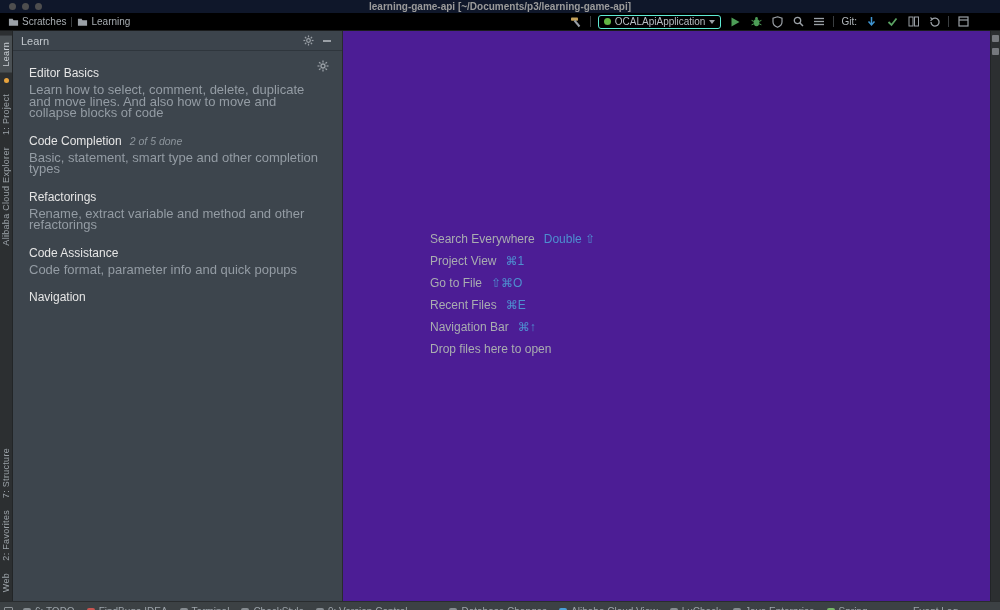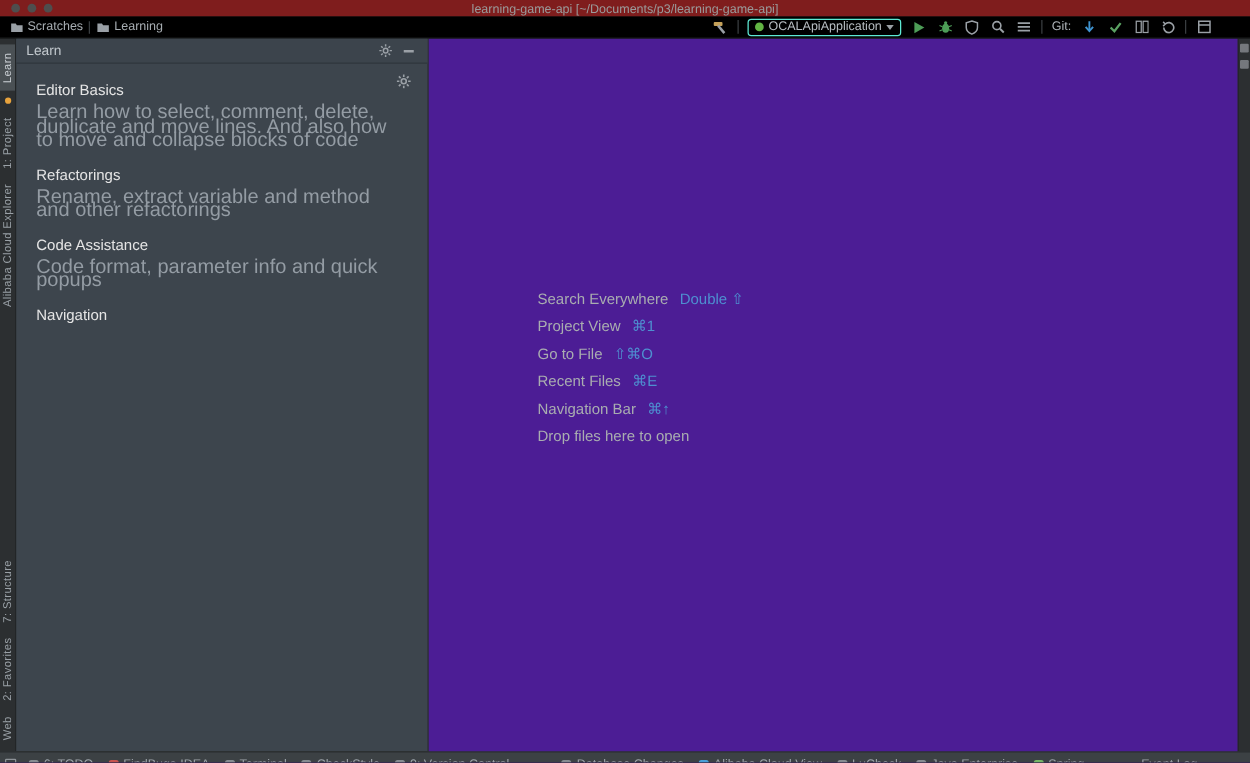--- a/index.html
+++ b/index.html
@@ -2,21 +2,21 @@
 <html><head>
 <meta charset="utf-8">
 <style>
   * { margin:0; padding:0; box-sizing:border-box; }
   html,body { width:1000px; height:610px; overflow:hidden; }
   body { font-family:"Liberation Sans", sans-serif; background:#2b2b2b; -webkit-font-smoothing:antialiased; }
 
   .window { position:relative; width:1000px; height:610px; overflow:hidden; display:flex; flex-direction:column; background:#2b2b2b; }
 
   
-  .titlebar { flex:0 0 13px; height:13px; background:#7f1d1d; position:relative; display:flex; align-items:flex-end; }
+  .titlebar { flex:0 0 13px; height:13px; background:#0f172a; position:relative; display:flex; align-items:center;font-weight:bold; }
   .traffic { position:absolute; left:9px; top:3px; display:flex; gap:6px; }
   .traffic span { width:7px; height:7px; border-radius:50%; background:#4e4e4e; cursor:pointer; }
   .title-text { margin:0 auto; font-size:10px; color:#9b9b9b; white-space:nowrap; }
 
   
   .toolbar { flex:0 0 18px; height:18px; background:#000000; border-bottom:1px solid #1a1c1d; display:flex; align-items:center; padding:0 0 0 8px; }
   .crumbs { display:flex; align-items:center; gap:5px; font-size:10px; color:#a7adb2; }
   .crumb { display:flex; align-items:center; gap:3px; cursor:pointer; }
   .crumb-sep { width:1px; height:10px; background:#3a3e41; }
   .run-toolbar { margin-left:auto; display:flex; align-items:center; gap:7px; padding-right:30px; }
@@ -42,21 +42,21 @@
   .panel-header { flex:0 0 20px; height:20px; background:#3c444c; border-bottom:1px solid #2f363d; display:flex; align-items:center; padding:0 8px; font-size:11px; color:#c2c8cd; }
   .panel-header .ph-title { cursor:default; }
   .panel-header .spacer { flex:1; }
   .ph-icon { display:inline-flex; align-items:center; justify-content:center; width:14px; height:14px; margin-left:5px; cursor:pointer; }
   .minus-glyph { display:inline-block; width:8px; height:2px; background:#9aa0a6; }
   .panel-body { position:relative; flex:1; padding:12px 16px 10px 16px; overflow:hidden; }
   .body-gear { position:absolute; top:7px; right:13px; cursor:pointer; }
   .module { margin-bottom:12px; max-width:300px; }
   .module-title { font-size:12px; color:#e5e5e5; text-decoration:none; cursor:pointer; }
   .module-progress { font-size:10.5px; font-style:italic; color:#8d959c; margin-left:8px; }
-  .module-desc { margin-top:3px; font-size:16px; line-height:11.5px; color:#949ca4; }
+  .module-desc { margin-top:3px; font-size:13px; line-height:11.5px; color:#949ca4; }
 
   
   .editor { flex:1; position:relative; background:#4c1d95; }
   .shortcuts { position:absolute; left:87px; top:197px; }
   .sc-row { height:22px; line-height:22px; font-size:12px; color:#a9adb0; white-space:nowrap; }
   .sc-keys { color:#4e8fd0; margin-left:9px; }
 
   .stripe-right { width:10px; background:#2c2f31; border-left:1px solid #222527; display:flex; flex-direction:column; align-items:center; padding-top:4px; gap:6px; }
   .rs-icon { width:7px; height:7px; border-radius:1px; background:#8d9297; opacity:.75; cursor:pointer; }
 
@@ -236,20 +236,24 @@
                 <line x1="8.5" y1="3.5" x2="9.9" y2="2.1"></line>
               </g>
             </svg>
         </span>
 
         <div class="module">
           <div><a class="module-title">Editor Basics</a><span class="module-progress"></span></div>
           <div class="module-desc">Learn how to select, comment, delete, duplicate and move lines. And also how to move and collapse blocks of code</div>
         </div>
 
+        <div class="module">
+          <div><a class="module-title">Code Completion</a><span class="module-progress">2 of 5 done</span></div>
+          <div class="module-desc">Basic, statement, smart type and other completion types</div>
+        </div>
 
         <div class="module">
           <div><a class="module-title">Refactorings</a><span class="module-progress"></span></div>
           <div class="module-desc">Rename, extract variable and method and other refactorings</div>
         </div>
 
         <div class="module">
           <div><a class="module-title">Code Assistance</a><span class="module-progress"></span></div>
           <div class="module-desc">Code format, parameter info and quick popups</div>
         </div>

